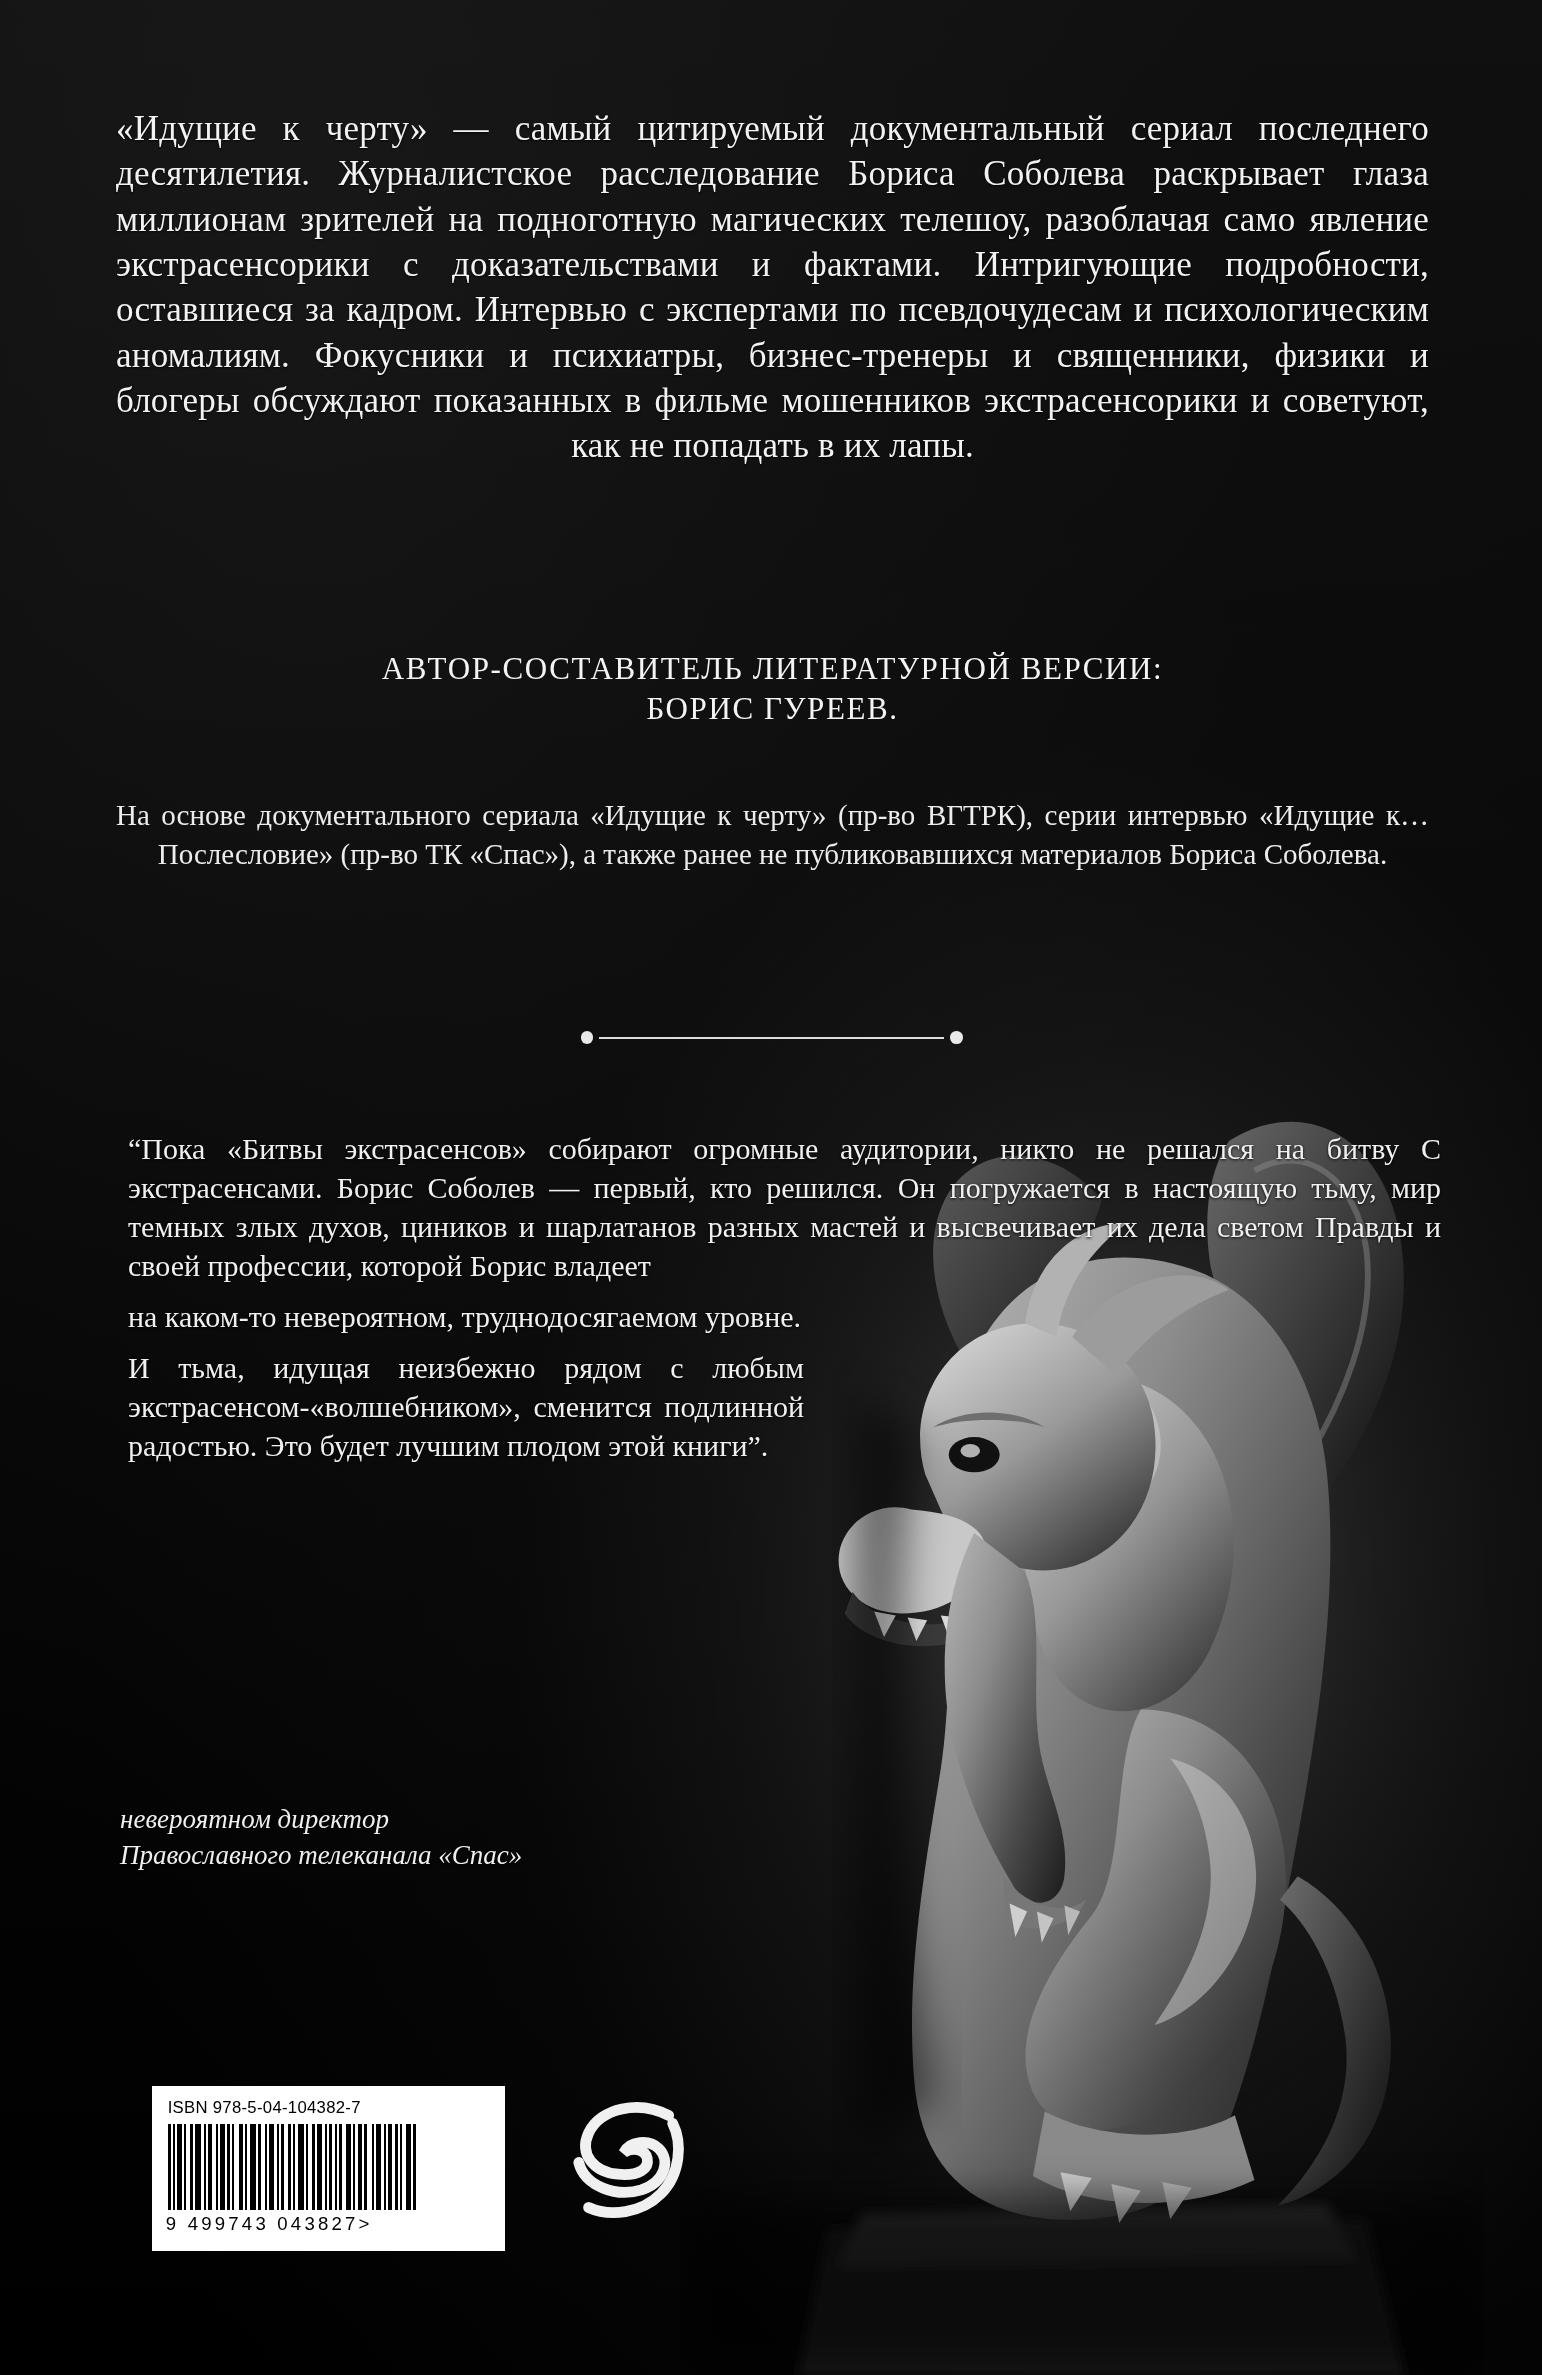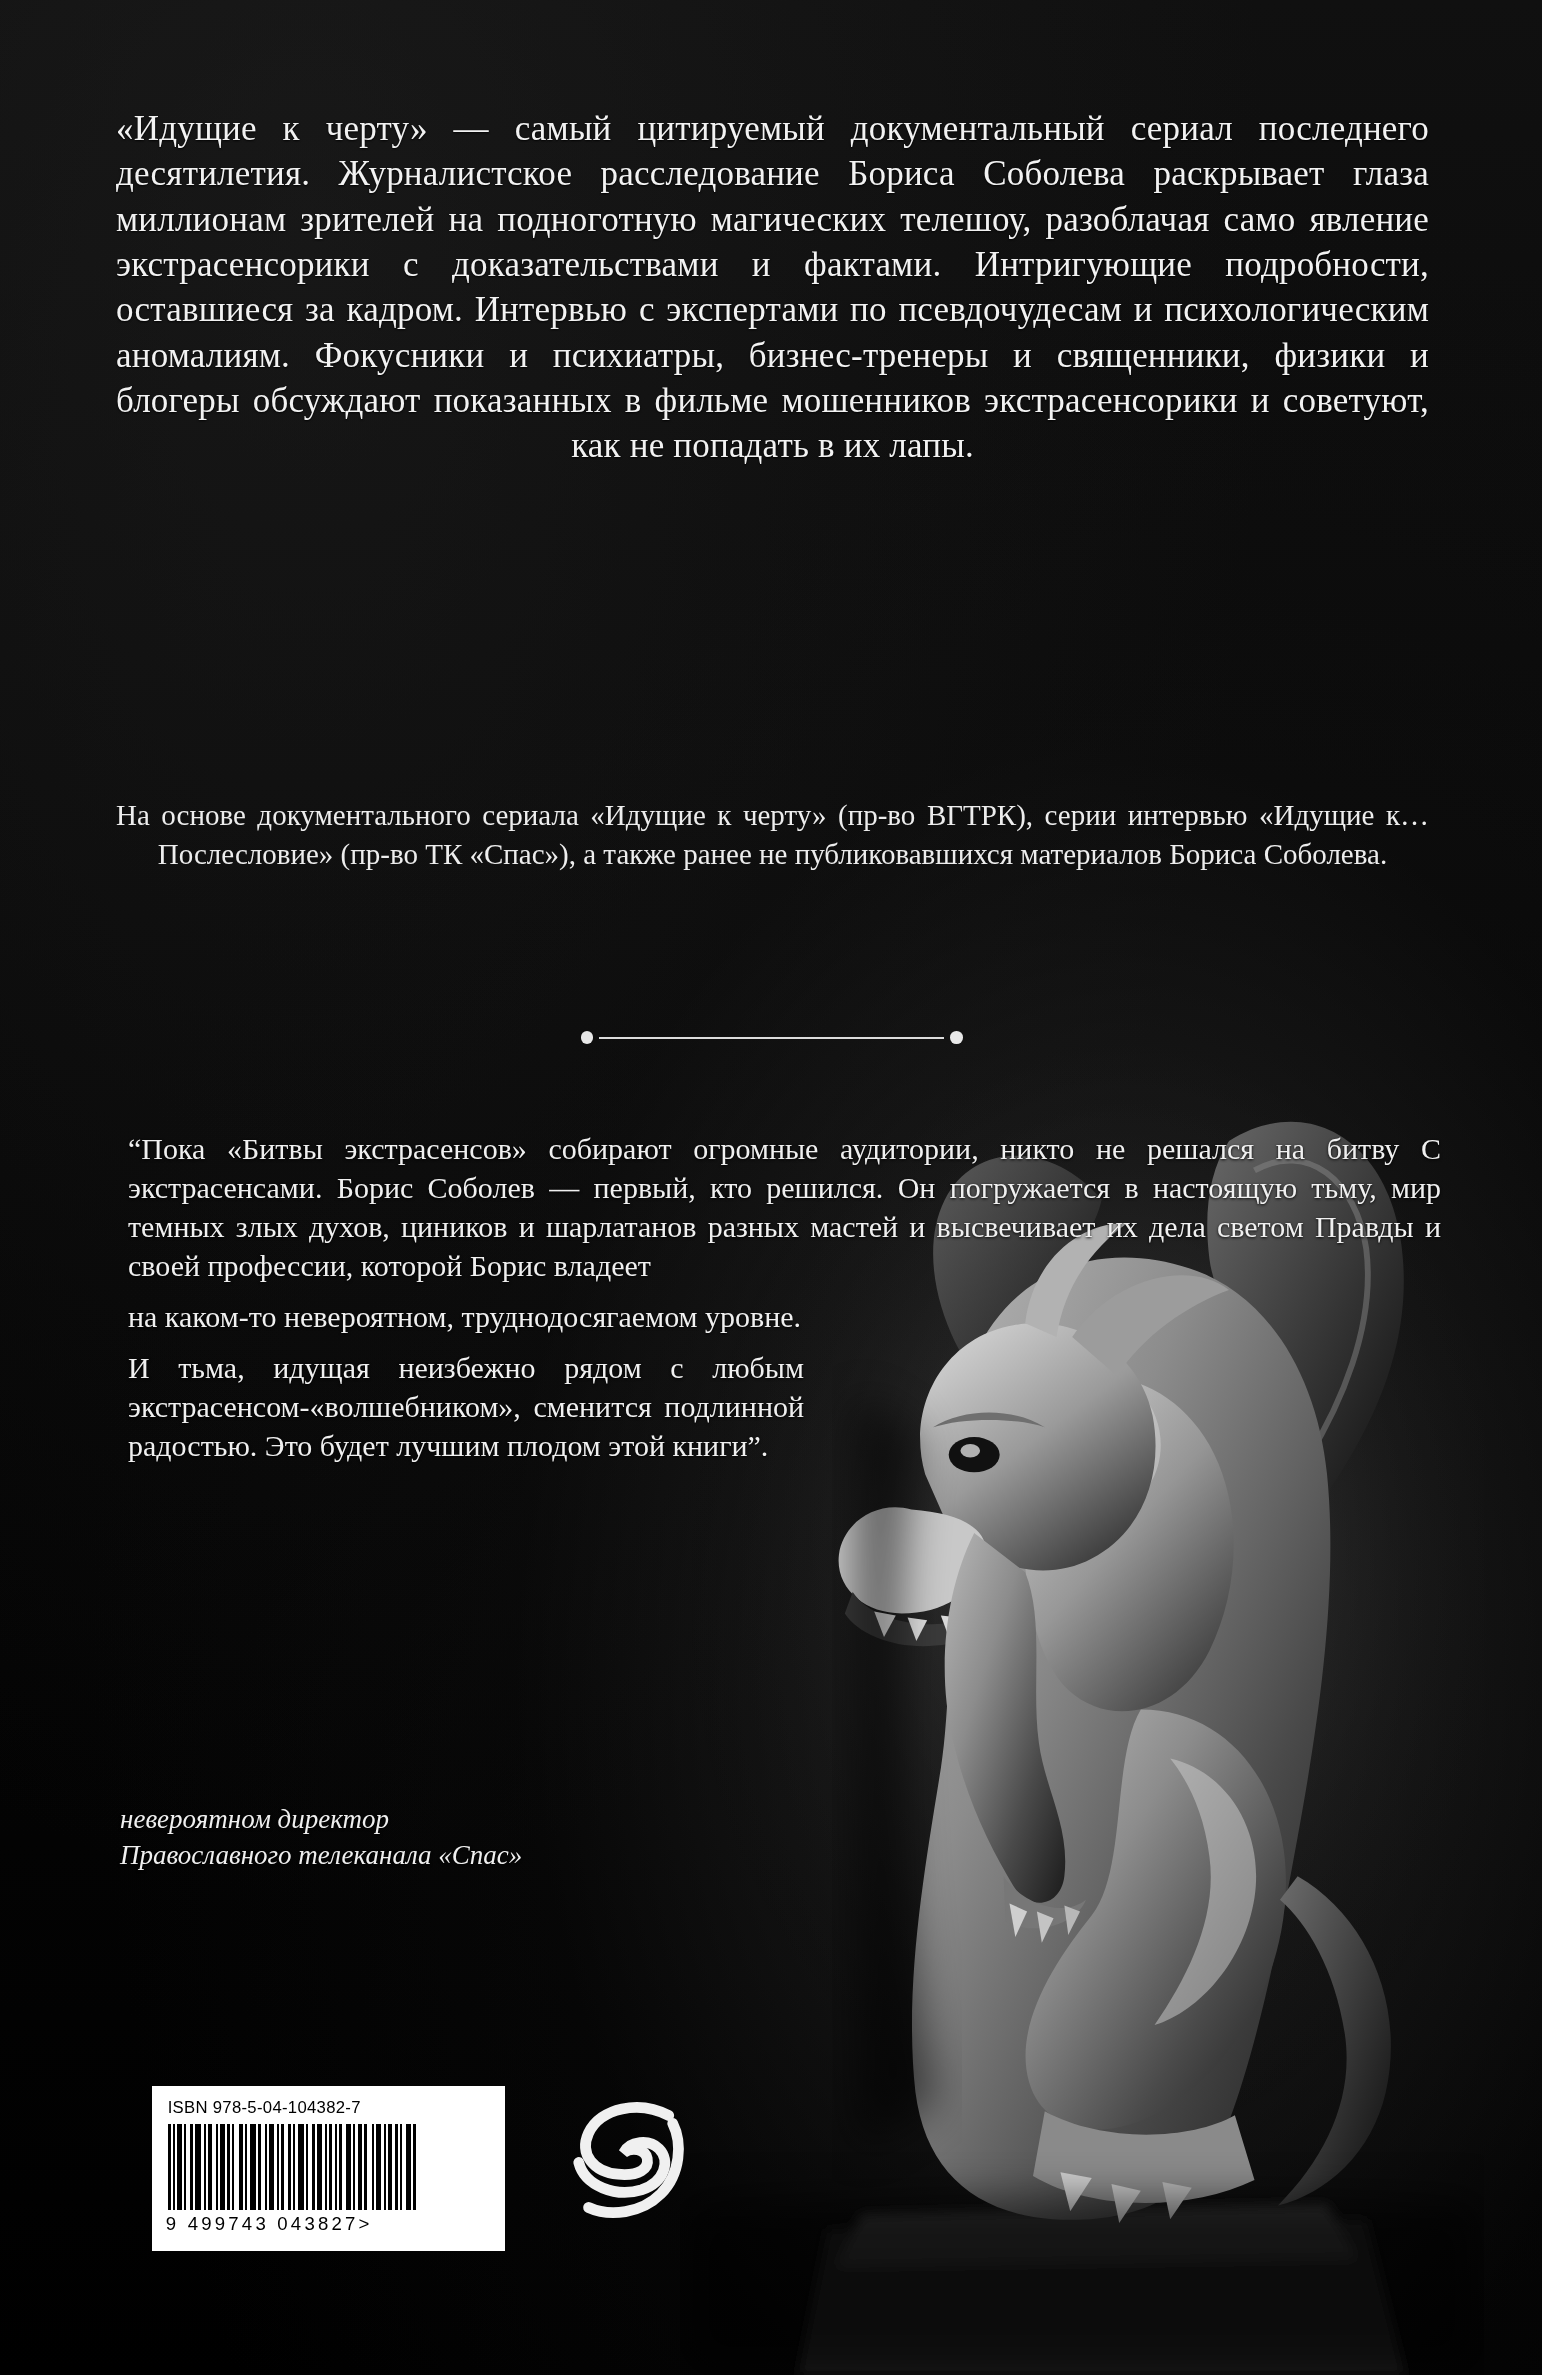--- a/index.html
+++ b/index.html
@@ -320,20 +320,22 @@
 
       <rect x="0" y="1380" width="820" height="180" fill="#000" opacity="0.55" filter="url(#softer)"></rect>
     </svg>
   </div>
 
   <div class="content">
 
     <div class="annotation">«Идущие к черту» — самый цитируемый документальный сериал последнего десятилетия. Журналистское расследование Бориса Соболева раскрывает глаза миллионам зрителей на подноготную магических телешоу, разоблачая само явление экстрасенсорики  с доказательствами и фактами. Интригующие подробности, оставшиеся за кадром. Интервью с экспертами по псевдочудесам и психологическим аномалиям. Фокусники и психиатры, бизнес-тренеры и священники, физики и блогеры обсуждают показанных в фильме мошенников экстрасенсорики и советуют, как не попадать в их лапы.</div>
 
     <div class="author-line">
+      <span class="l1">АВТОР-СОСТАВИТЕЛЬ ЛИТЕРАТУРНОЙ ВЕРСИИ:</span>
+      <span class="l2">БОРИС ГУРЕЕВ.</span>
     </div>
 
     <div class="basis">На основе документального сериала «Идущие к черту» (пр-во ВГТРК), серии интервью «Идущие к… Послесловие» (пр-во ТК «Спас»), а также ранее не публиковавшихся материалов Бориса Соболева.</div>
 
     <div class="divider">
       <span class="dot"></span>
       <span class="rule"></span>
       <span class="dot"></span>
     </div>
 

